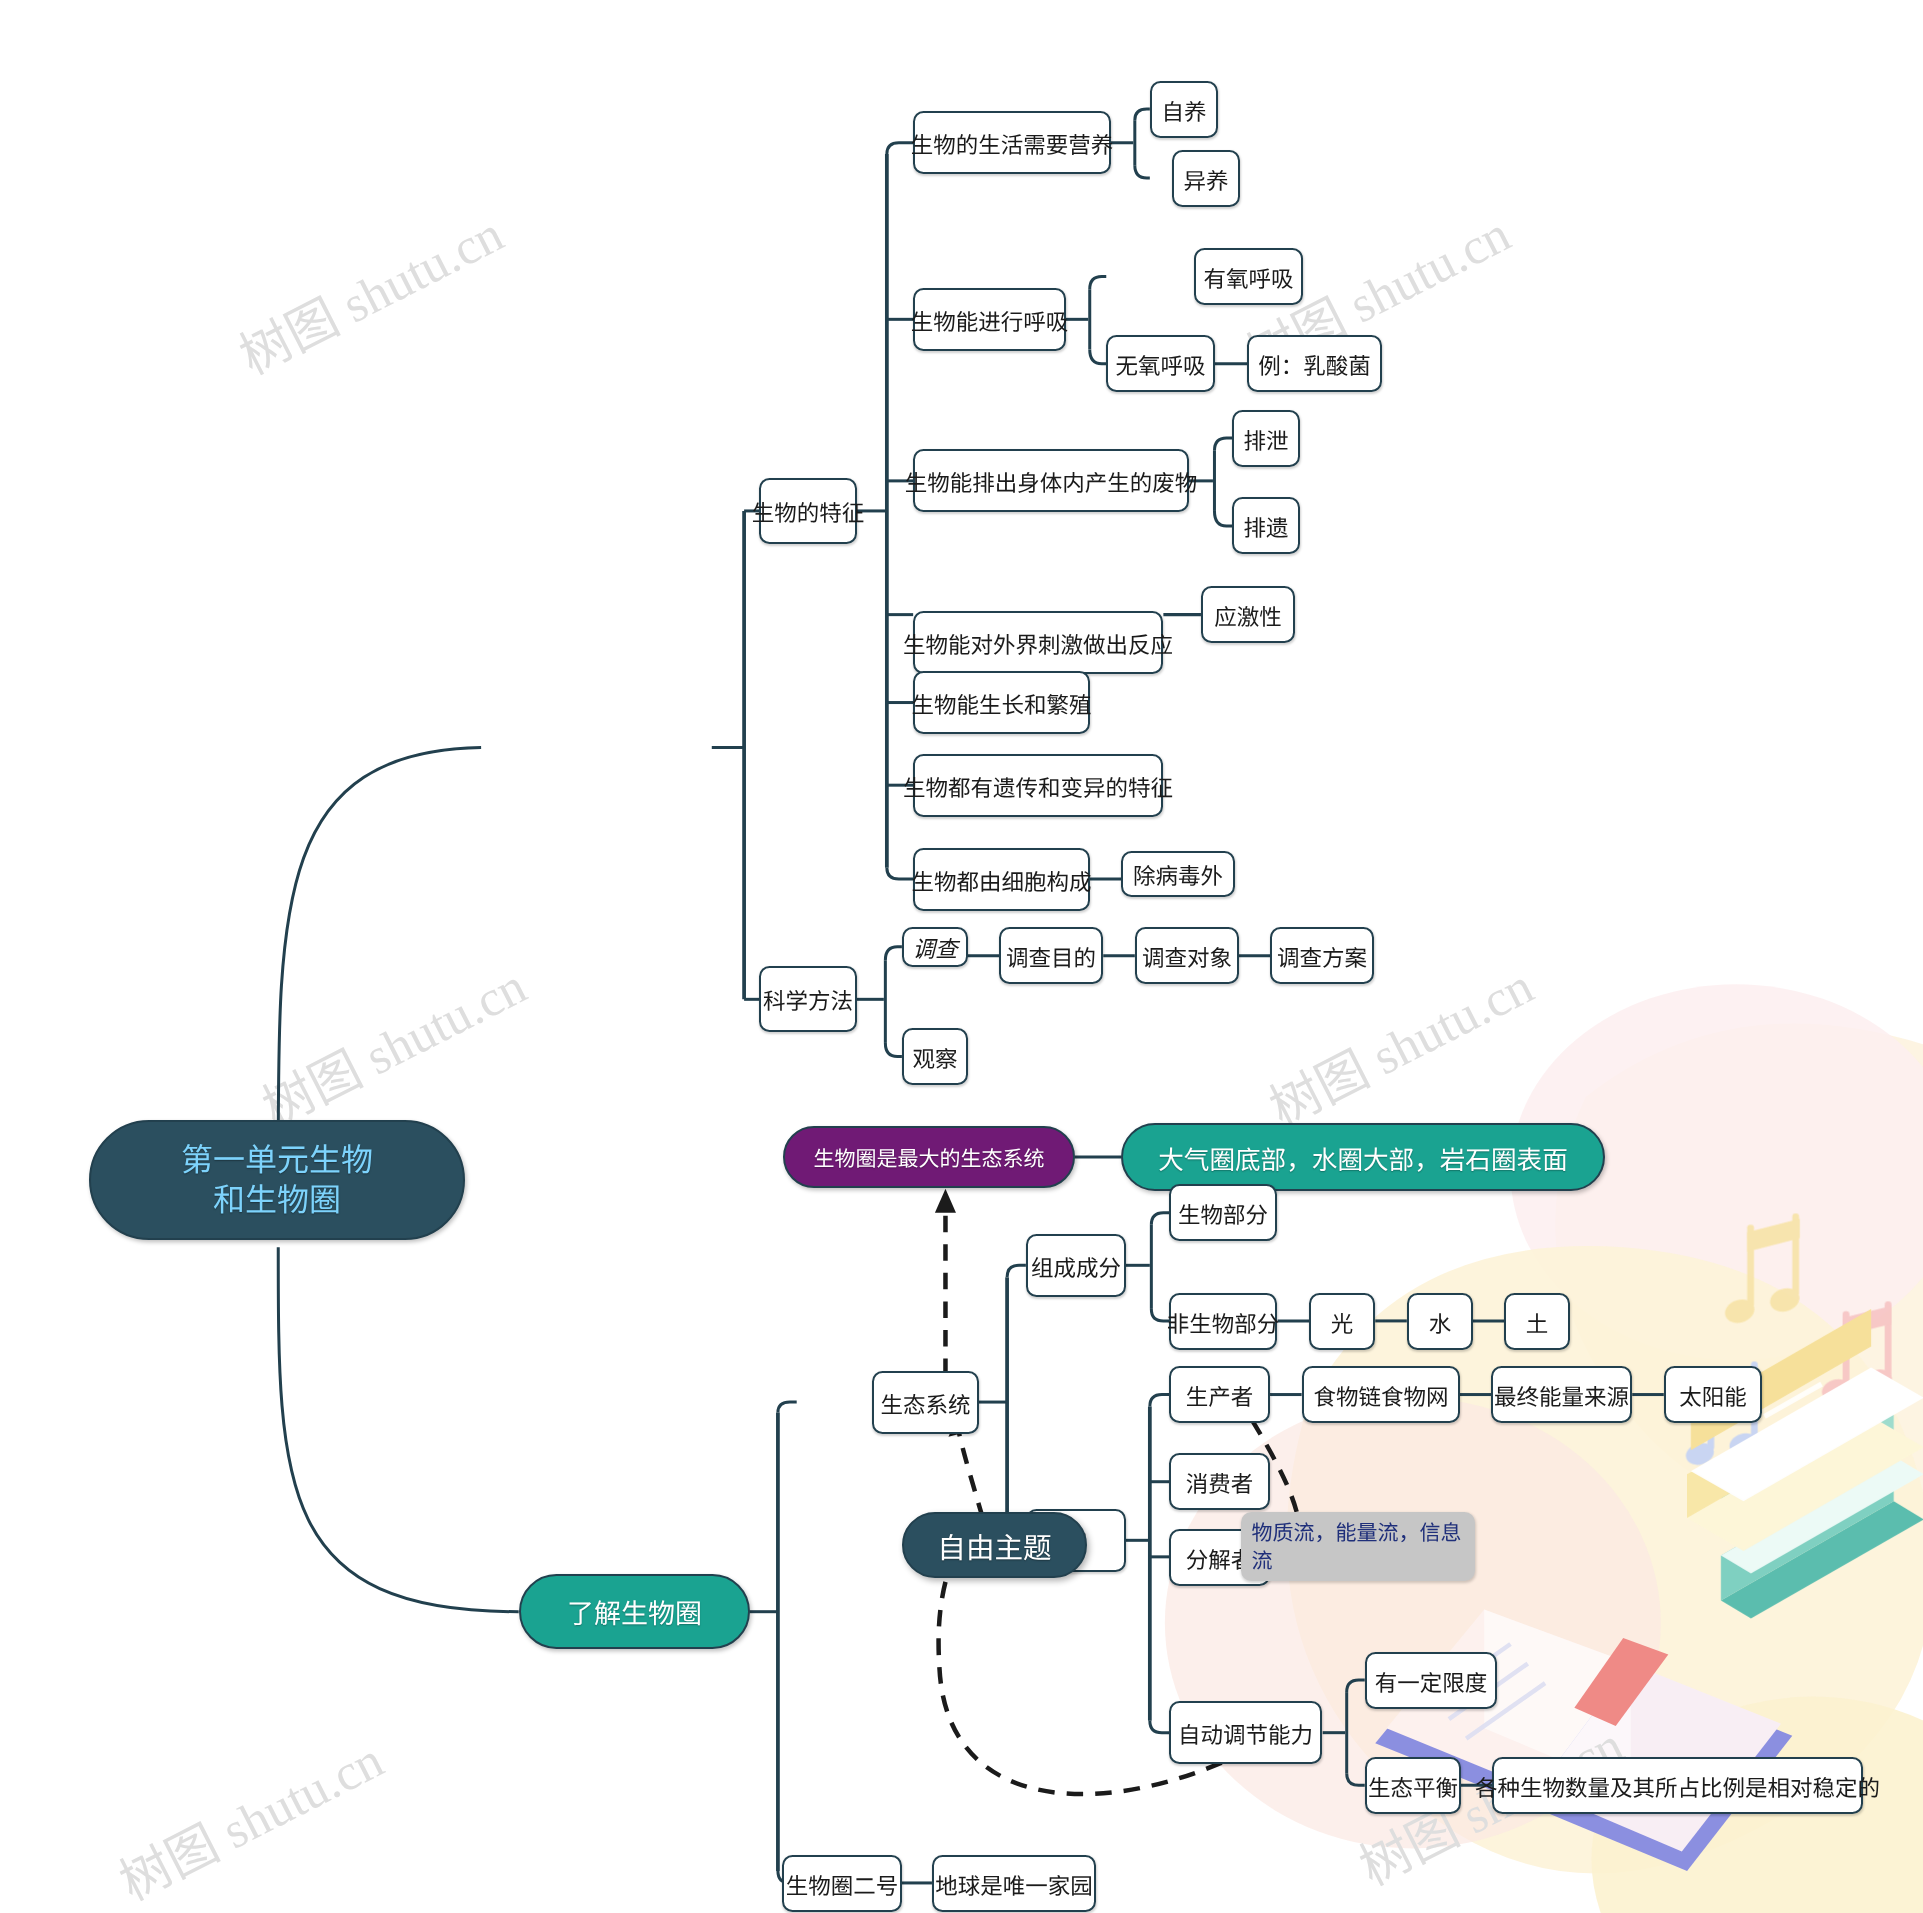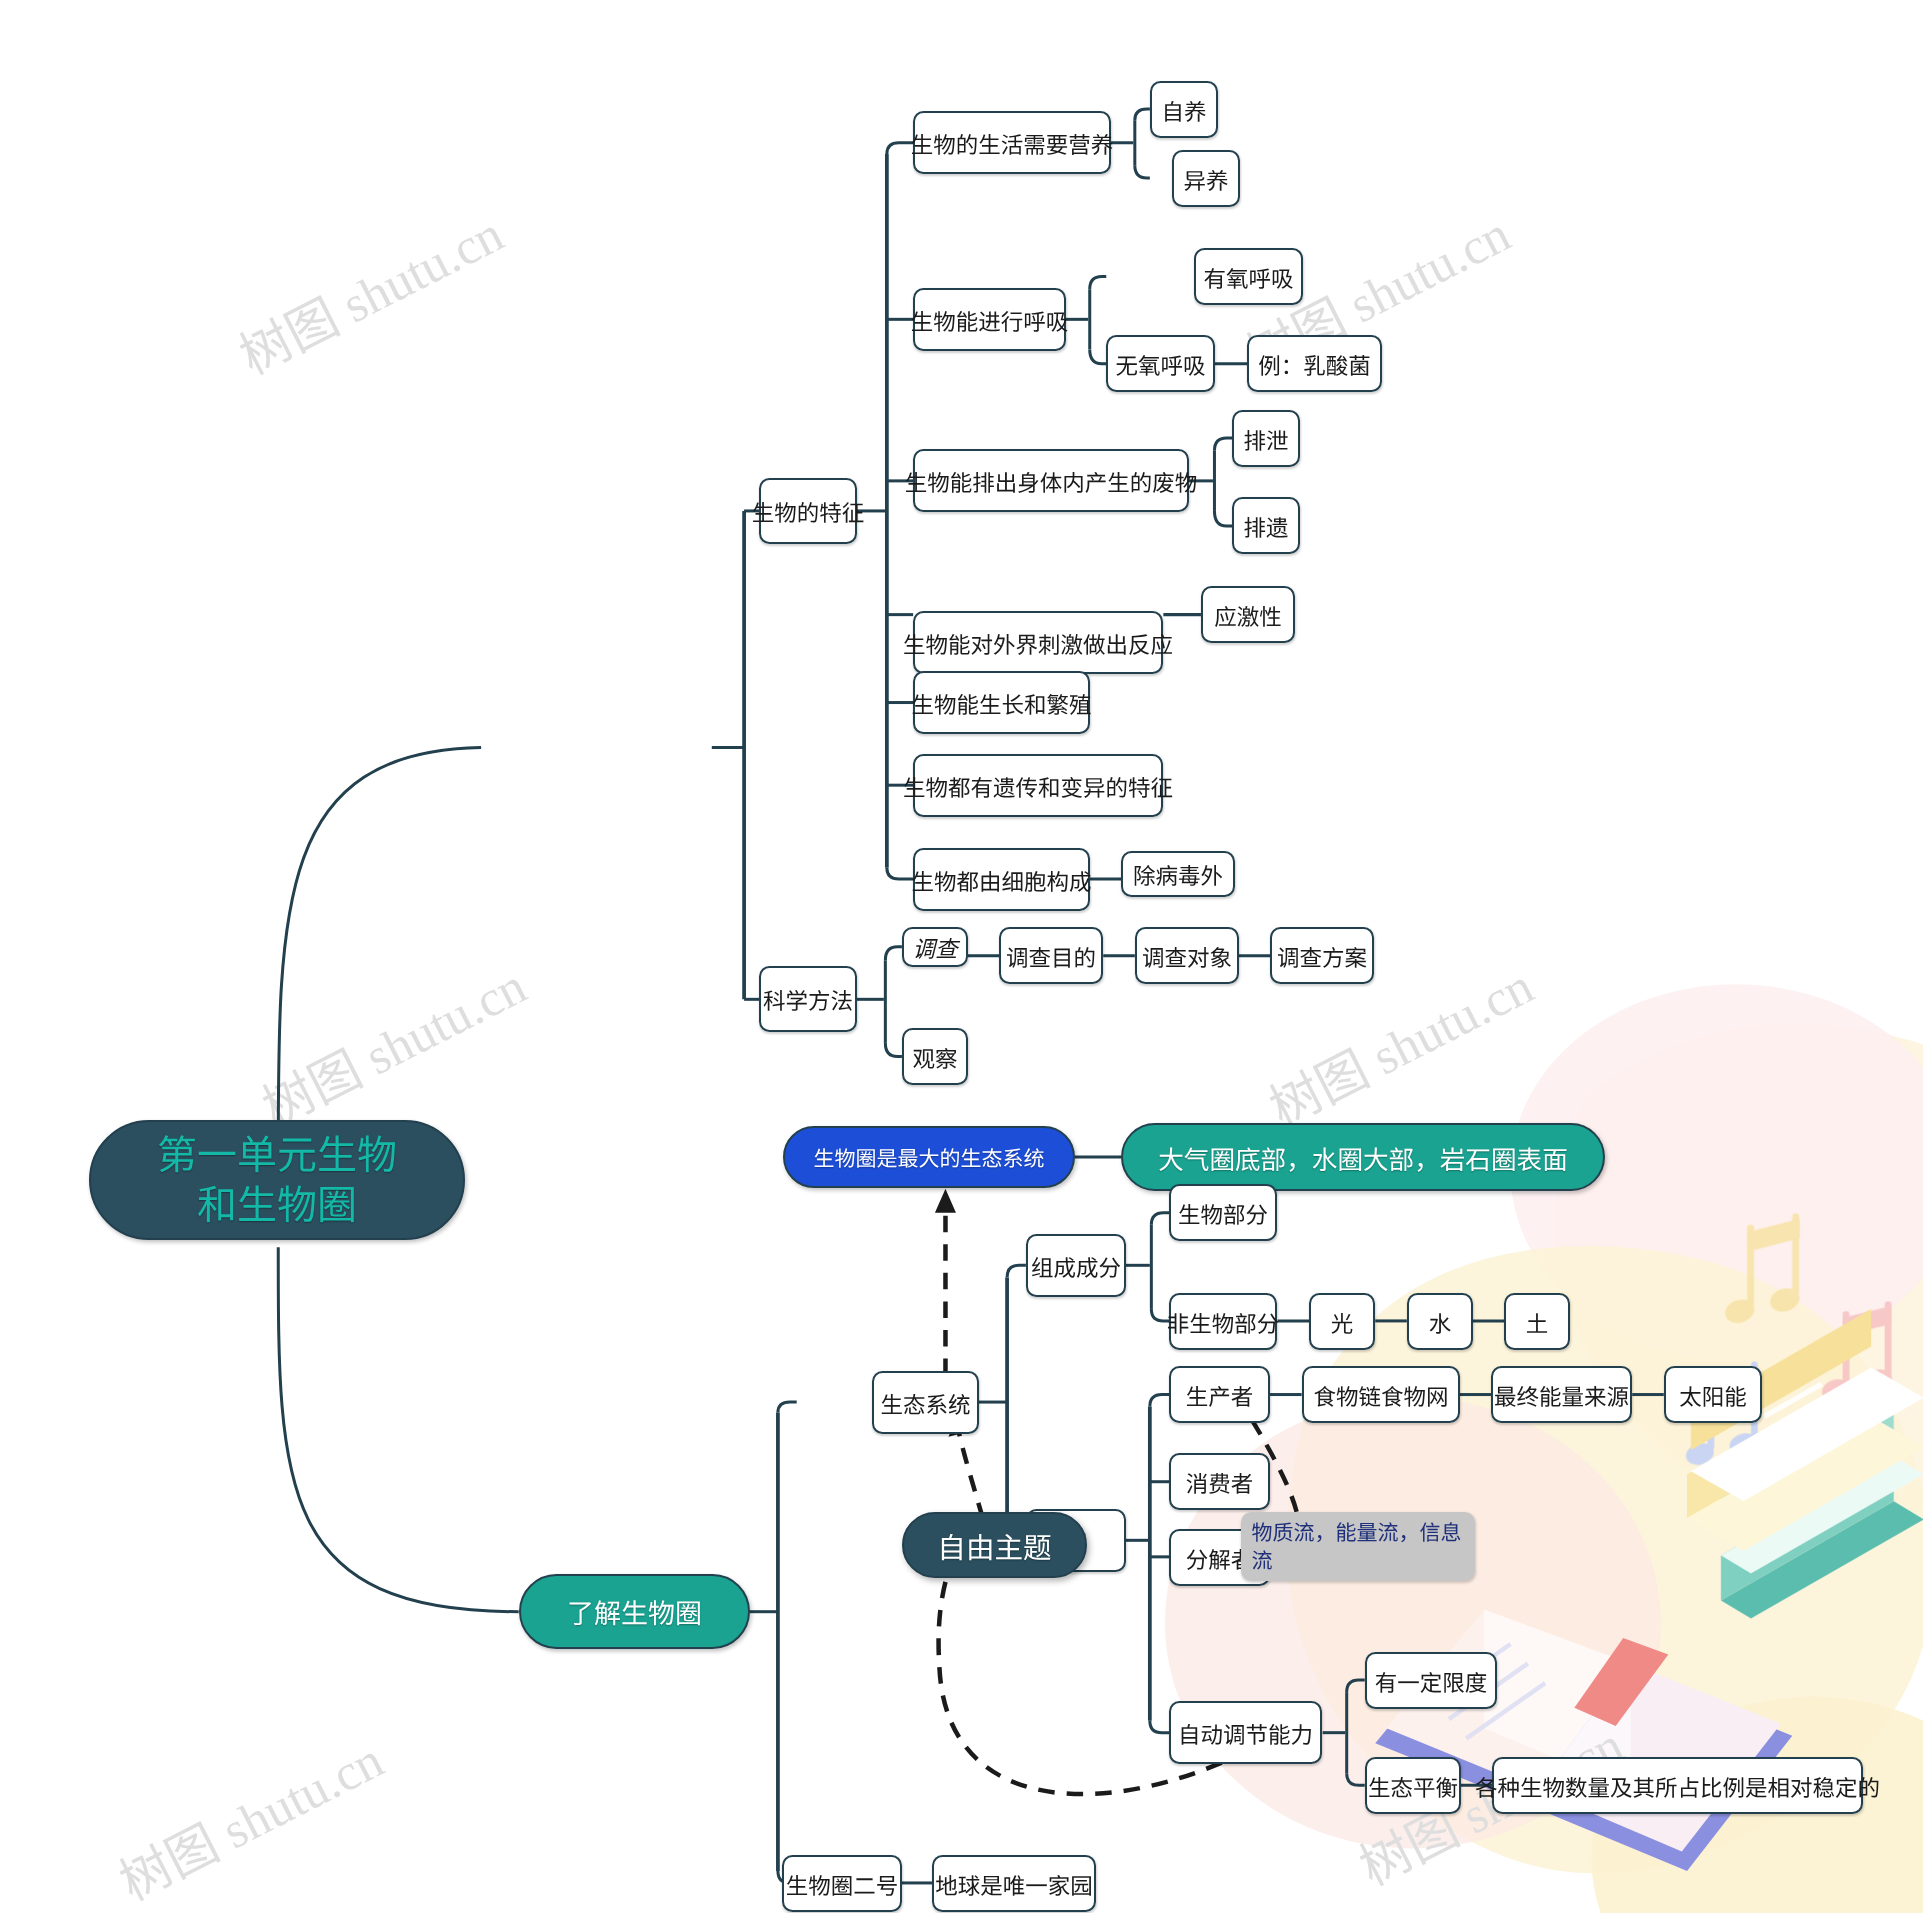--- a/index.html
+++ b/index.html
@@ -47,38 +47,38 @@
     border-radius:10.5px;
     color:#1b1b1b;
     font-size:22.5px;
     padding:0 12px;
     box-shadow:0.8px 1.5px 2.3px rgba(0,0,0,.18);
   }
   .root{
     background:#2b4f5f;
     border:2.3px solid #22404e;
     border-radius:68px;
-    color:#14b8a6;
-    font-size:40px;
+    color:#7dd3fc;
+    font-size:32px;
     line-height:1.25;
     white-space:pre-line;
     box-shadow:1.5px 2.3px 4.5px rgba(0,0,0,.25);
     text-shadow:0 0.8px 1.5px rgba(0,0,0,.35);
   }
   .branch{
     background:#1aa391;
     border:2.3px solid #22404e;
     border-radius:45px;
     color:#ffffff;
     font-size:27px;
     box-shadow:1.5px 2.3px 4.5px rgba(0,0,0,.25);
     text-shadow:0 0.8px 1.5px rgba(0,0,0,.3);
   }
   .dark{
-    background:#1d4ed8;
+    background:#701a75;
     border:2.3px solid #22404e;
     border-radius:35px;
     color:#ffffff;
     font-size:21px;
     box-shadow:1.5px 2.3px 4.5px rgba(0,0,0,.25);
     text-shadow:0 0.8px 1.5px rgba(0,0,0,.3);
   }
   .teal-wide{
     background:#1aa391;
     border:2.3px solid #22404e;

